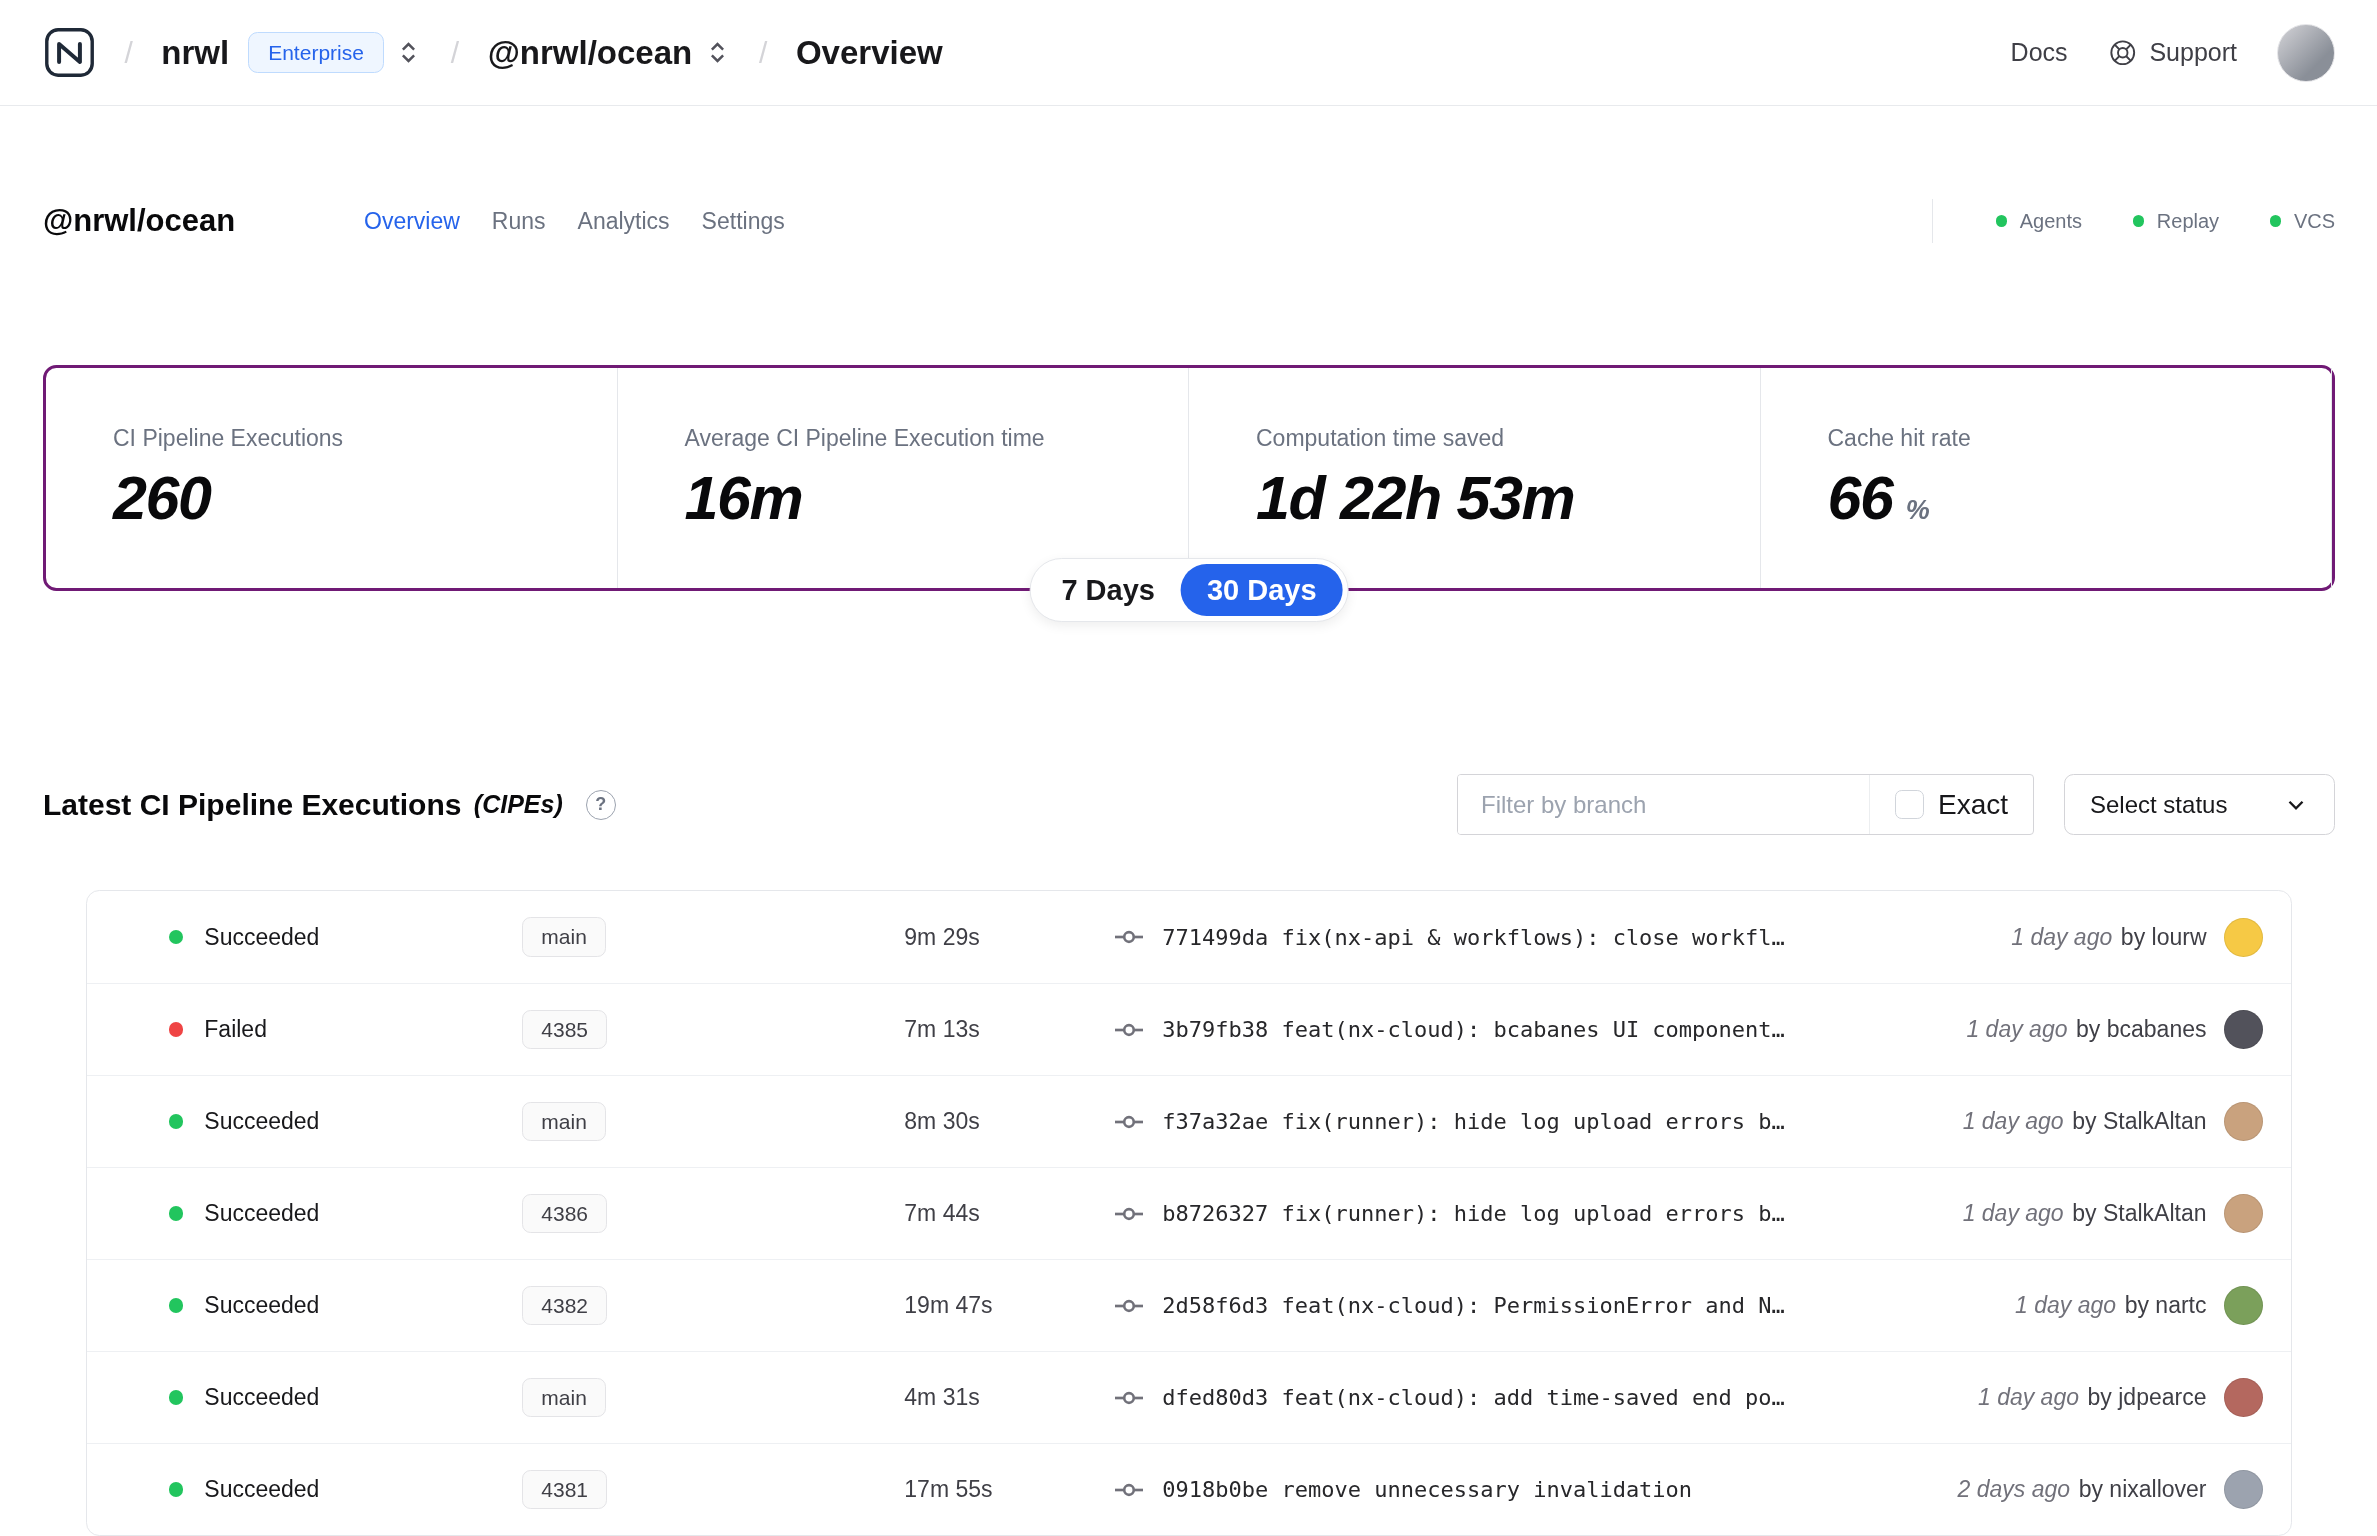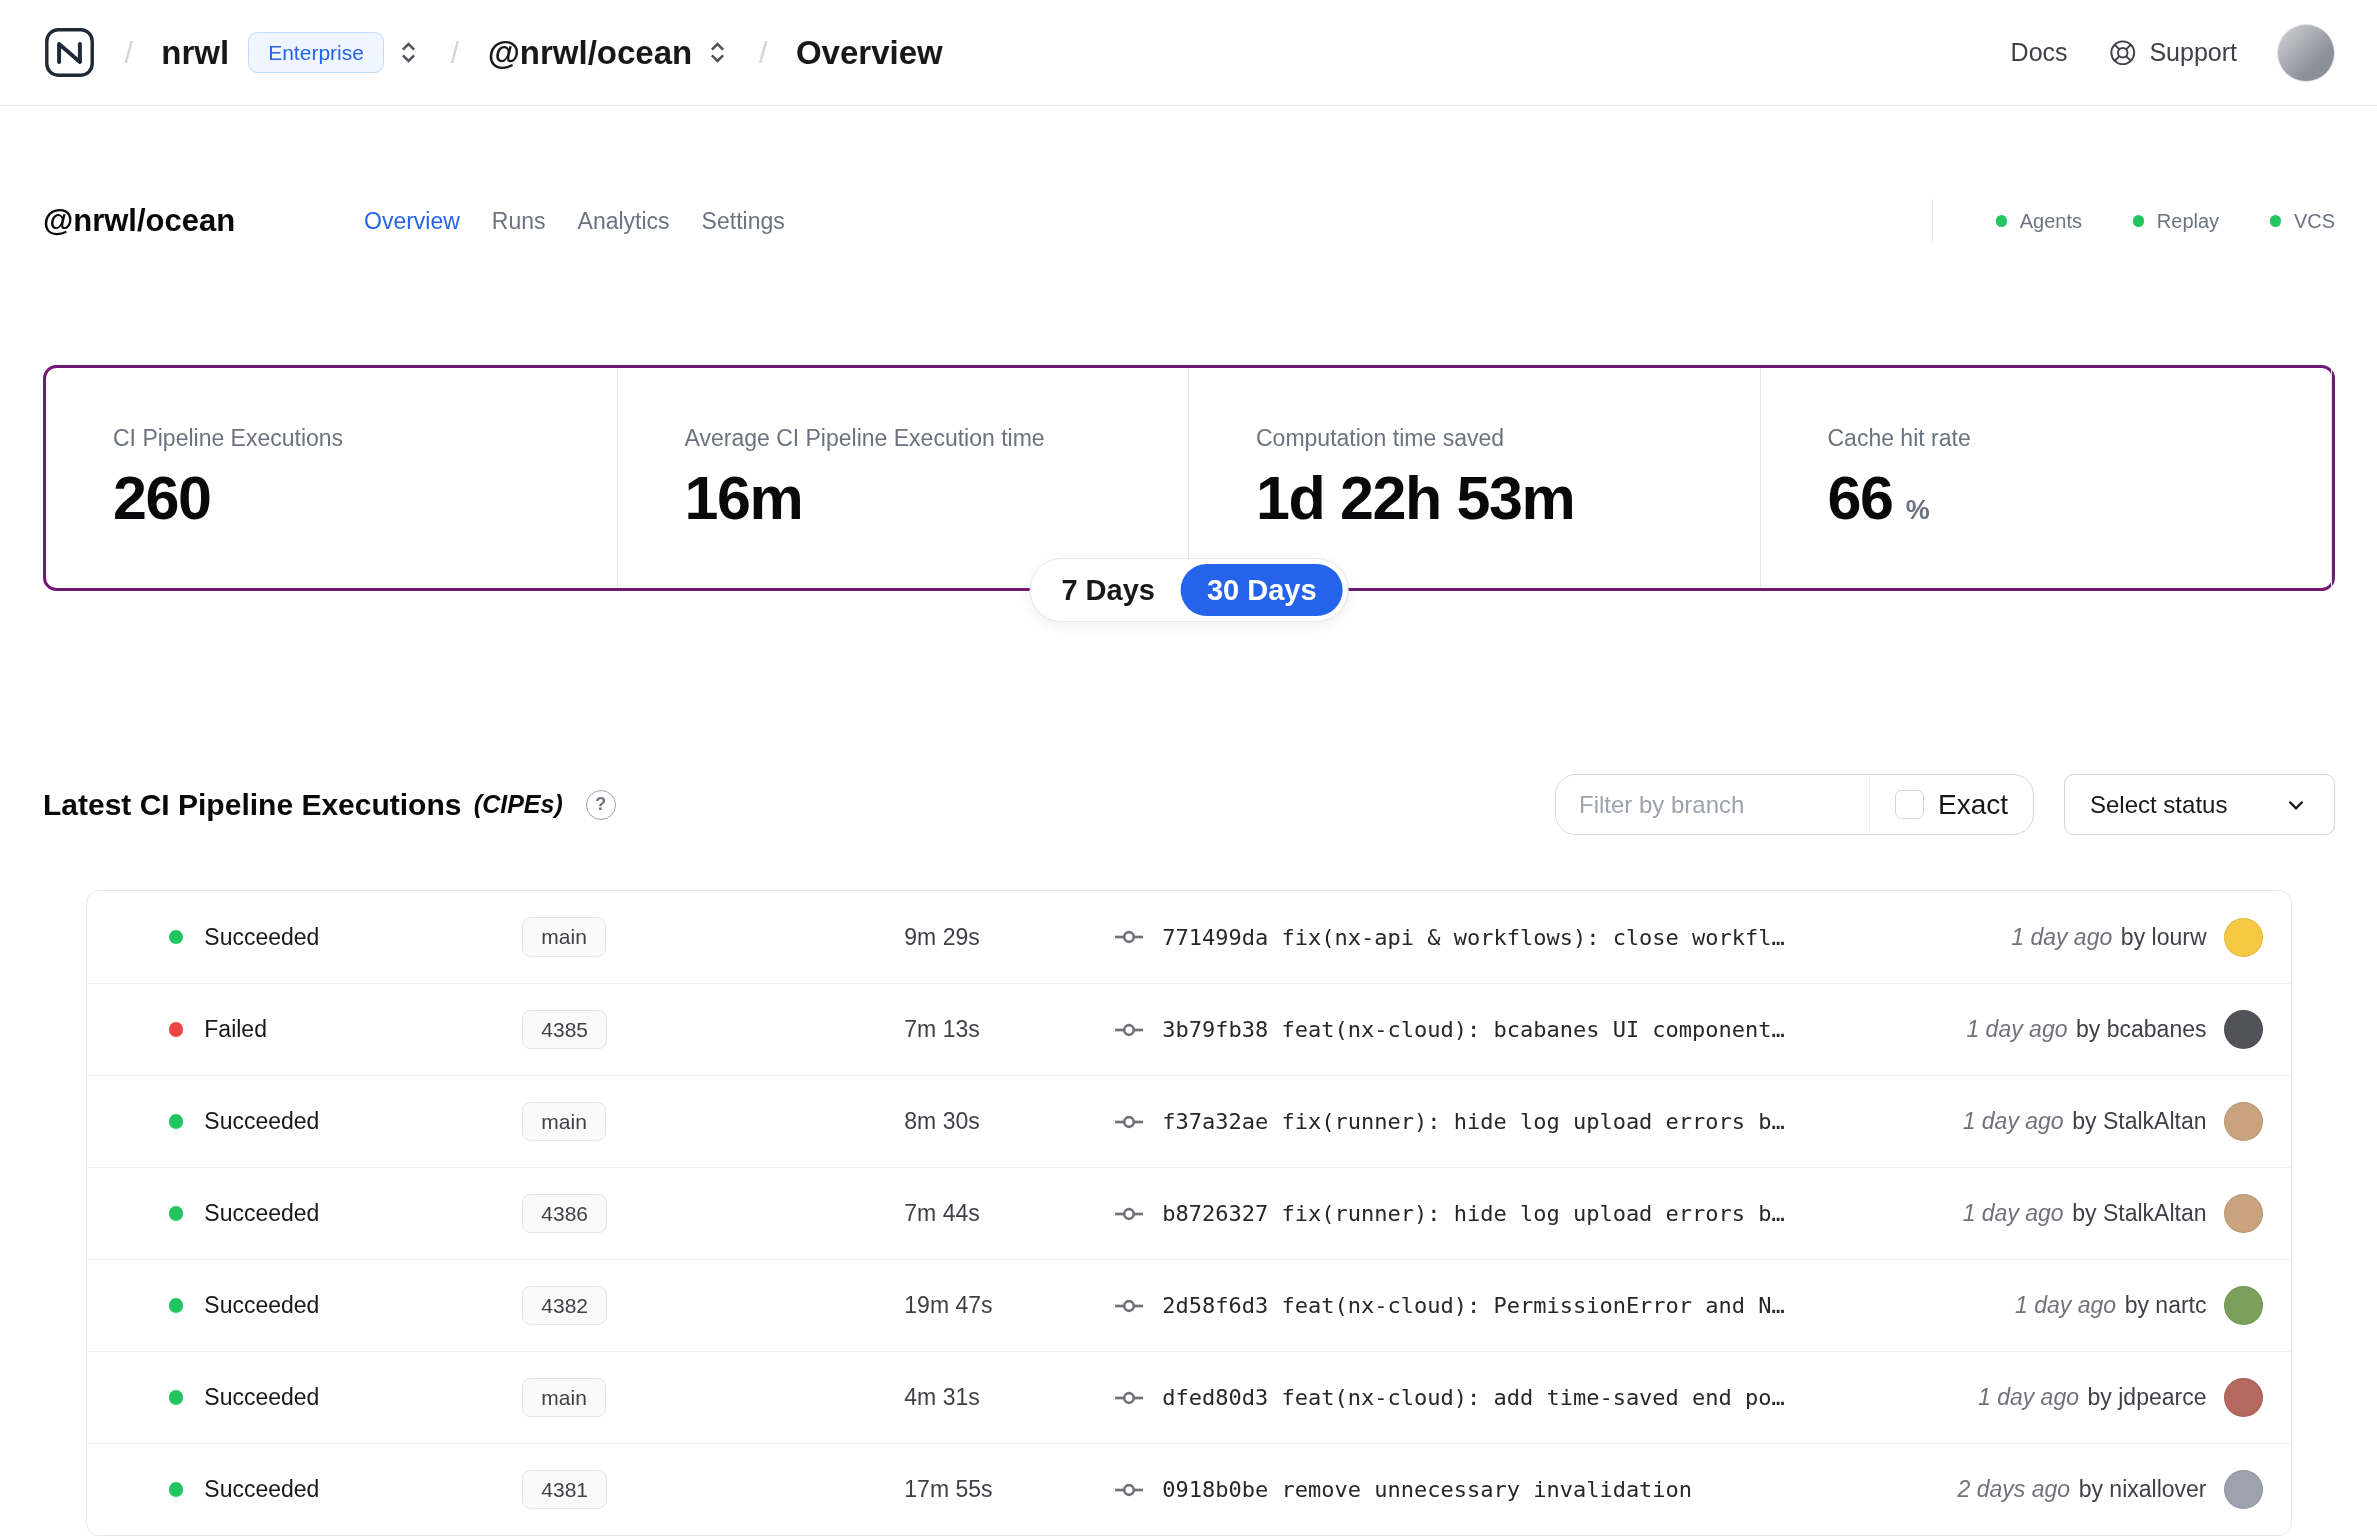--- a/index.html
+++ b/index.html
@@ -37,40 +37,40 @@
   .legend-dot { width:11.4px; height:11.4px; border-radius:50%; background:#22c55e; }
   .legend-label { font-size:20px; color:#6b7280; }
 
   
   .stats { margin:122px 43px 0; height:226px; border:3px solid #701a75; border-radius:13.3px;
     display:flex; position:relative; background:#fff; }
   .stat { flex:1; padding:57px 67px; border-right:1px solid #e5e7eb; }
   .stat:last-child { border-right:none; }
   .stat-label { font-size:23px; color:#6b7280; }
   .stat-value { margin-top:11.4px; font-size:61px; font-weight:800; letter-spacing:-1.4px;
-    color:#09090b; display:flex; align-items:baseline; gap:13.3px; }
+    color:#09090b; display:flex; align-items:baseline; gap:13.3px;font-style:italic; }
   .stat-suffix { font-size:27px; font-weight:600; color:#6b7280; letter-spacing:0; }
   .range-toggle { position:absolute; left:50%; bottom:-34px; transform:translateX(-50%);
     background:#fff; border:1px solid #e5e7eb; border-radius:950px; padding:4.8px;
     display:flex; box-shadow:0 3.8px 11.4px rgba(0,0,0,.07); }
   .toggle-btn { font-family:inherit; font-size:29px; font-weight:700; padding:9.5px 26px;
     border-radius:950px; border:none; background:transparent; color:#18181b; cursor:pointer; }
   .toggle-btn.active { background:#2563eb; color:#fff; }
 
   
   .cipes { margin:183px 43px 0; }
   .cipes-header { display:flex; align-items:center; height:61px; }
   .cipes-title { font-size:30px; font-weight:700; color:#09090b; }
   .cipes-suffix { font-size:25px; font-style:italic; font-weight:600; margin-left:12.4px; color:#09090b; }
   .help-circle { width:30px; height:30px; border:1.9px solid #9ca3af; border-radius:50%;
     display:flex; align-items:center; justify-content:center; margin-left:23px;
     font-size:18px; font-weight:700; color:#6b7280; }
   .cipes-controls { margin-left:auto; display:flex; gap:30px; }
-  .filter-group { display:flex; align-items:center; width:479px; height:61px;
-    border:1px solid #d4d4d8; border-radius:21px; background:#fff; overflow:hidden; }
+  .filter-group { display:flex; align-items:center; width:577px; height:61px;
+    border:1px solid #d4d4d8; border-radius:4px; background:#fff; overflow:hidden; }
   .filter-input { flex:1; min-width:0; height:100%; border:none; outline:none;
     font-family:inherit; font-size:24px; padding:0 23px; color:#18181b; }
   .filter-input::placeholder { color:#9ca3af; }
   .exact-wrap { display:flex; align-items:center; gap:14.3px; padding:0 25px; height:100%;
     border-left:1px solid #eceef0; }
   .checkbox { width:28.5px; height:28.5px; border:1.9px solid #d1d5db; border-radius:6.7px; background:#fff; }
   .exact-label { font-size:28px; color:#18181b; }
   .select-status { display:flex; align-items:center; justify-content:space-between; gap:17px;
     width:271px; height:61px; border:1px solid #d4d4d8; border-radius:9.5px; background:#fff;
     font-family:inherit; font-size:24px; font-weight:500; color:#18181b; padding:0 25px; cursor:pointer; }

